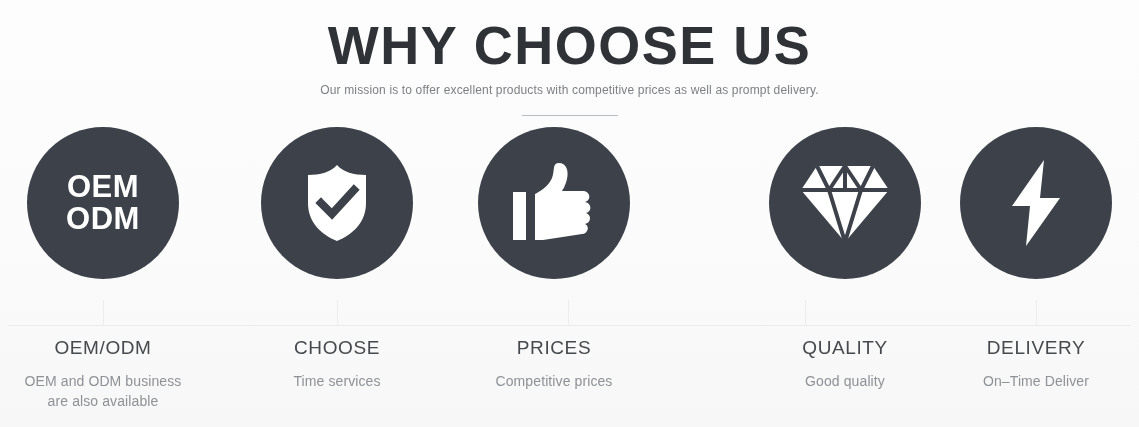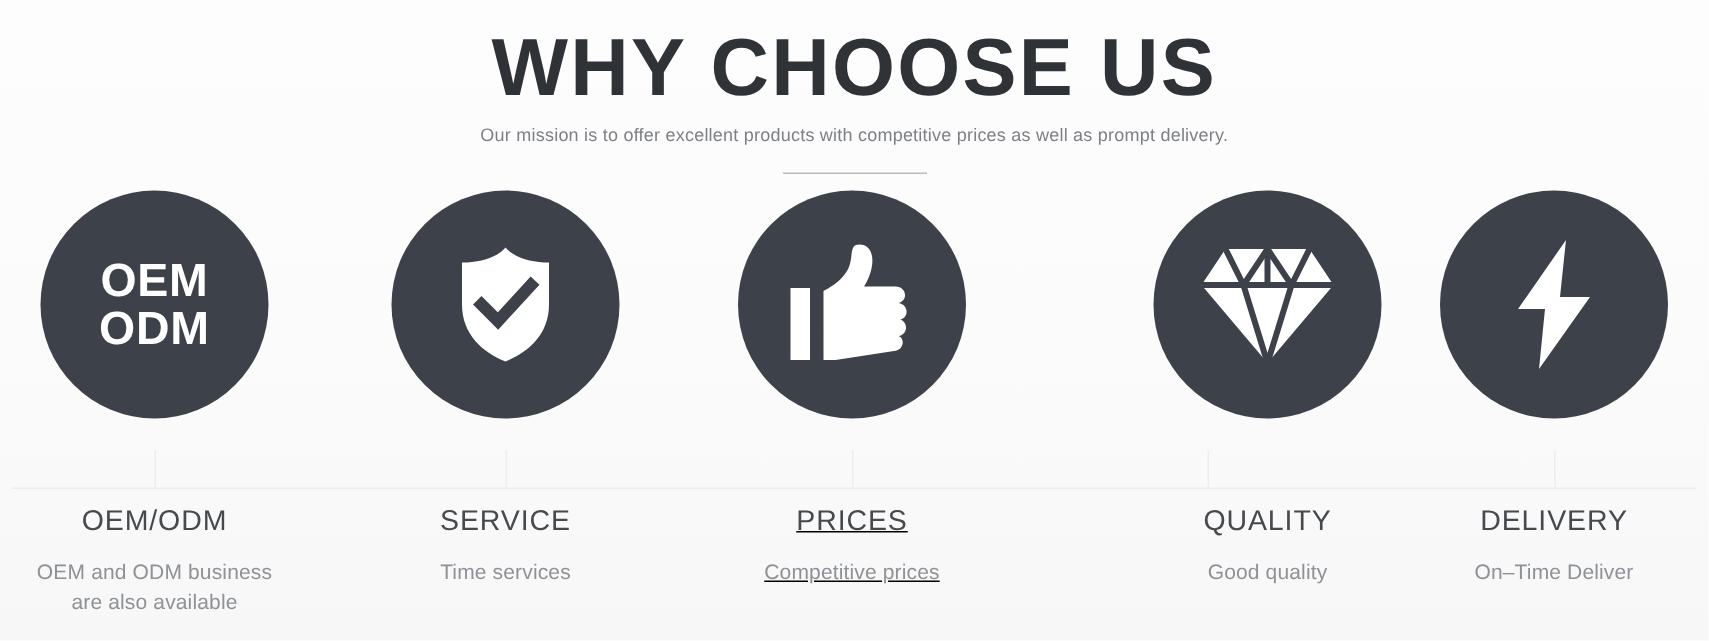--- a/index.html
+++ b/index.html
@@ -150,27 +150,27 @@
       </div>
     </div>
 
     <div class="feature" style="left:222px;">
       <div class="circle">
         <svg width="74" height="80" viewBox="0 0 74 80">
           <path d="M37 2 C31 9 20 12 8 12 L8 40 C8 60 22 72 37 78 C52 72 66 60 66 40 L66 12 C54 12 43 9 37 2 Z" fill="#ffffff"></path>
           <path d="M21 40 L32 51 L54 27" fill="none" stroke="#3d424a" stroke-width="8" stroke-linecap="square" stroke-linejoin="miter"></path>
         </svg>
       </div>
-      <div class="feature-title">SERVICE</div>
+      <div class="feature-title">CHOOSE</div>
       <div class="feature-desc">
         <span>Time services</span>
       </div>
     </div>
 
-    <div class="feature" style="left:453px;text-decoration:underline;">
+    <div class="feature" style="left:439px;">
       <div class="circle">
         <svg width="86" height="84" viewBox="0 0 86 84">
           <rect x="2" y="31" width="13" height="48" fill="#ffffff"></rect>
           <path d="M24 79 L24 33 C24 33 37 27 41 17 C44 9 41 2 48 2 C55 2 58 9 56 18 C54.5 25 51 30 51 30
                    L72 30 C79 30 81 39 74 41 C81 42 81 51 75 52 C81 54 80 62 74 63 C79 65 77 73 71 73
                    L32 79 Z" fill="#ffffff"></path>
         </svg>
       </div>
       <div class="feature-title">PRICES</div>
       <div class="feature-desc">

